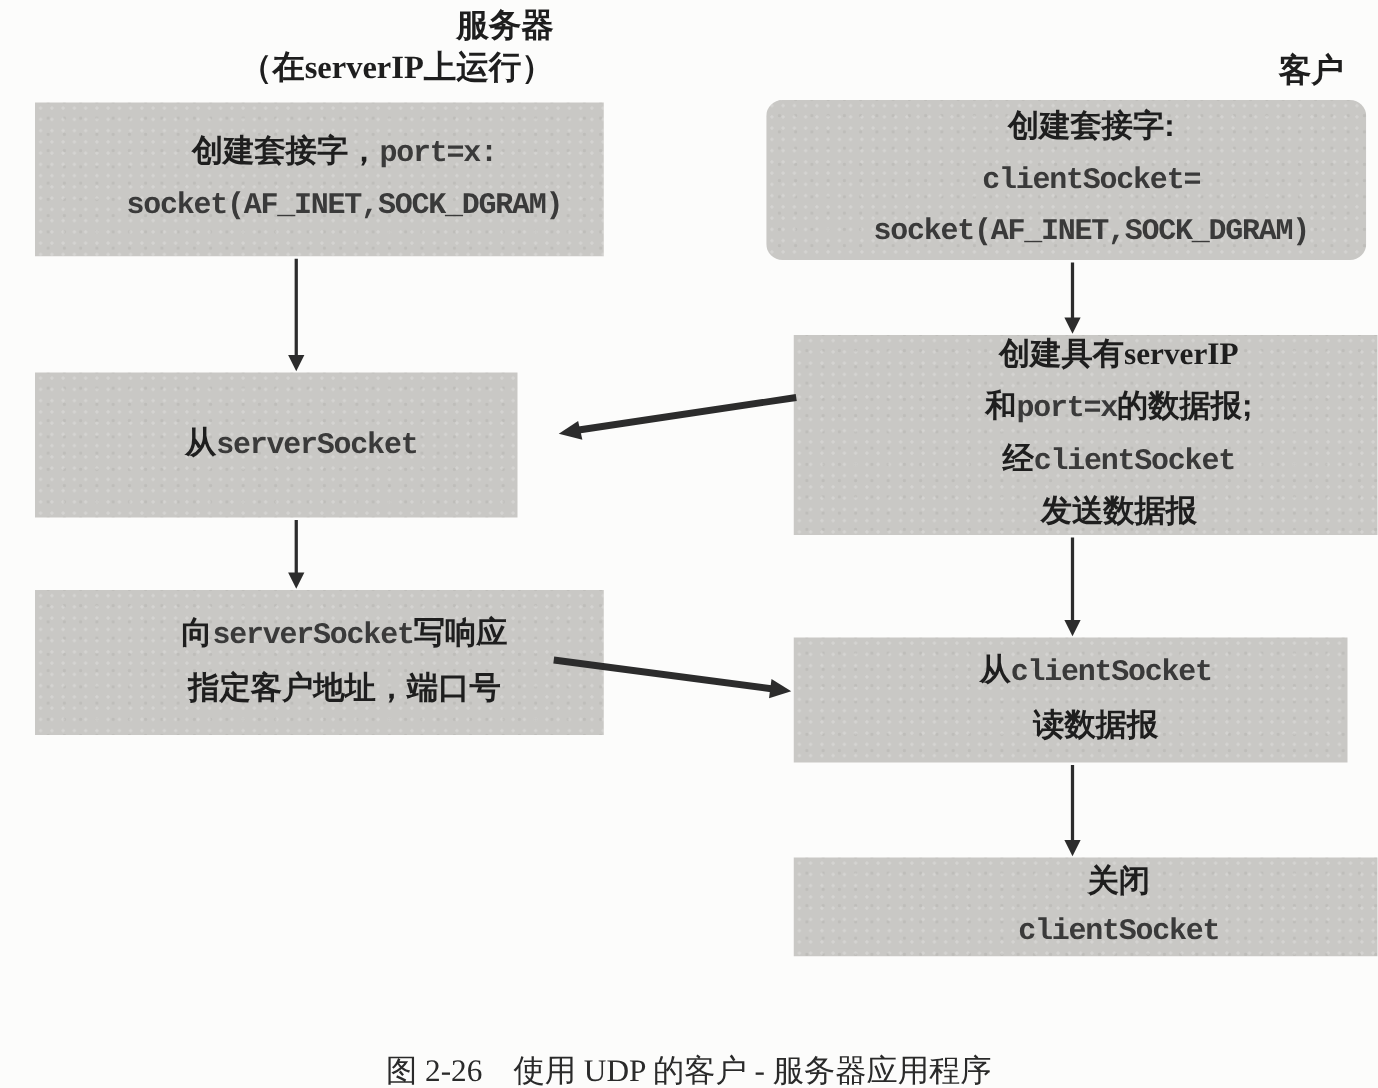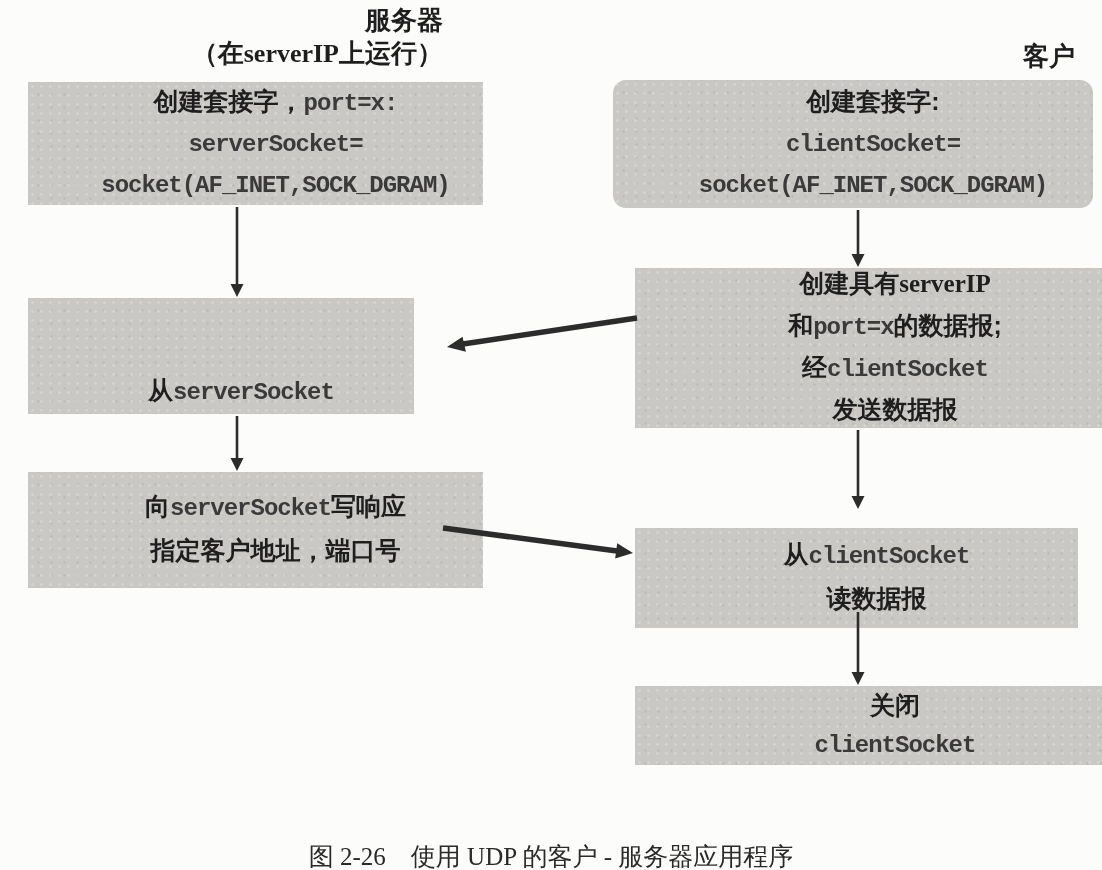--- a/index.html
+++ b/index.html
@@ -41,26 +41,26 @@
   .code{
     font-family:"Liberation Mono","DejaVu Sans Mono", monospace;
     font-weight:700;font-size:24px;color:#3a3a3a;letter-spacing:-1px;
   }
   .latin-serif{
     font-family:"Liberation Serif", serif;
     font-weight:700;font-size:25px;color:#1e1e1e;
   }
 
   #server-box-1{left:28px;top:82px;width:415px;height:123px;}
-  #server-box-2{left:28px;top:298px;width:346px;height:116px;justify-content:flex-end;}
+  #server-box-2{left:28px;top:298px;width:346px;height:116px;}
   #server-box-3{left:28px;top:472px;width:415px;height:116px;}
 
   #client-box-1{left:613px;top:80px;width:440px;height:128px;border-radius:13px;}
   #client-box-2{left:635px;top:268px;width:440px;height:160px;}
-  #client-box-3{left:635px;top:528px;width:403px;height:100px;}
+  #client-box-3{left:635px;top:510px;width:403px;height:100px;}
   #client-box-4{left:635px;top:686px;width:440px;height:79px;}
   #client-box-2 .line{line-height:39px;}
   #client-box-4 .line{line-height:37px;}
 
   .arrows{position:absolute;left:0;top:0;width:1102px;height:870px;pointer-events:none;}
   .arrows line{stroke:#2c2c2c;stroke-width:2.6px;}
   .arrows line.thick{stroke-width:5.5px;}
   .arrows polygon{fill:#2c2c2c;}
 
   .caption{
@@ -78,21 +78,20 @@
   <div class="col-header server-header">
     <div>服务器</div>
     <div>（在serverIP上运行）</div>
   </div>
   <div class="col-header client-header">
     <div>客户</div>
   </div>
 
   <div class="box" id="server-box-1">
     <div class="line"><span class="zh">创建套接字，</span><span class="code">port=x:</span></div>
-    <div class="line"><span class="code">serverSocket=</span></div>
     <div class="line"><span class="code">socket(AF_INET,SOCK_DGRAM)</span></div>
   </div>
 
   <div class="box" id="server-box-2">
     <div class="line"><span class="zh">从</span><span class="code">serverSocket</span></div>
   </div>
 
   <div class="box" id="server-box-3">
     <div class="line"><span class="zh">向</span><span class="code">serverSocket</span><span class="zh">写响应</span></div>
     <div class="line"><span class="zh">指定客户地址，端口号</span></div>

